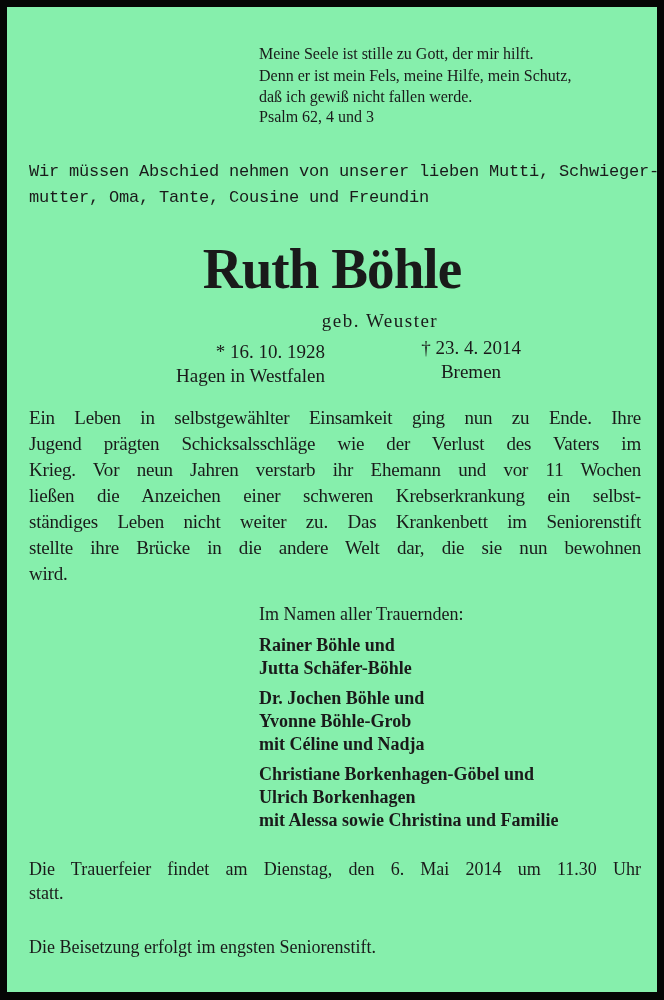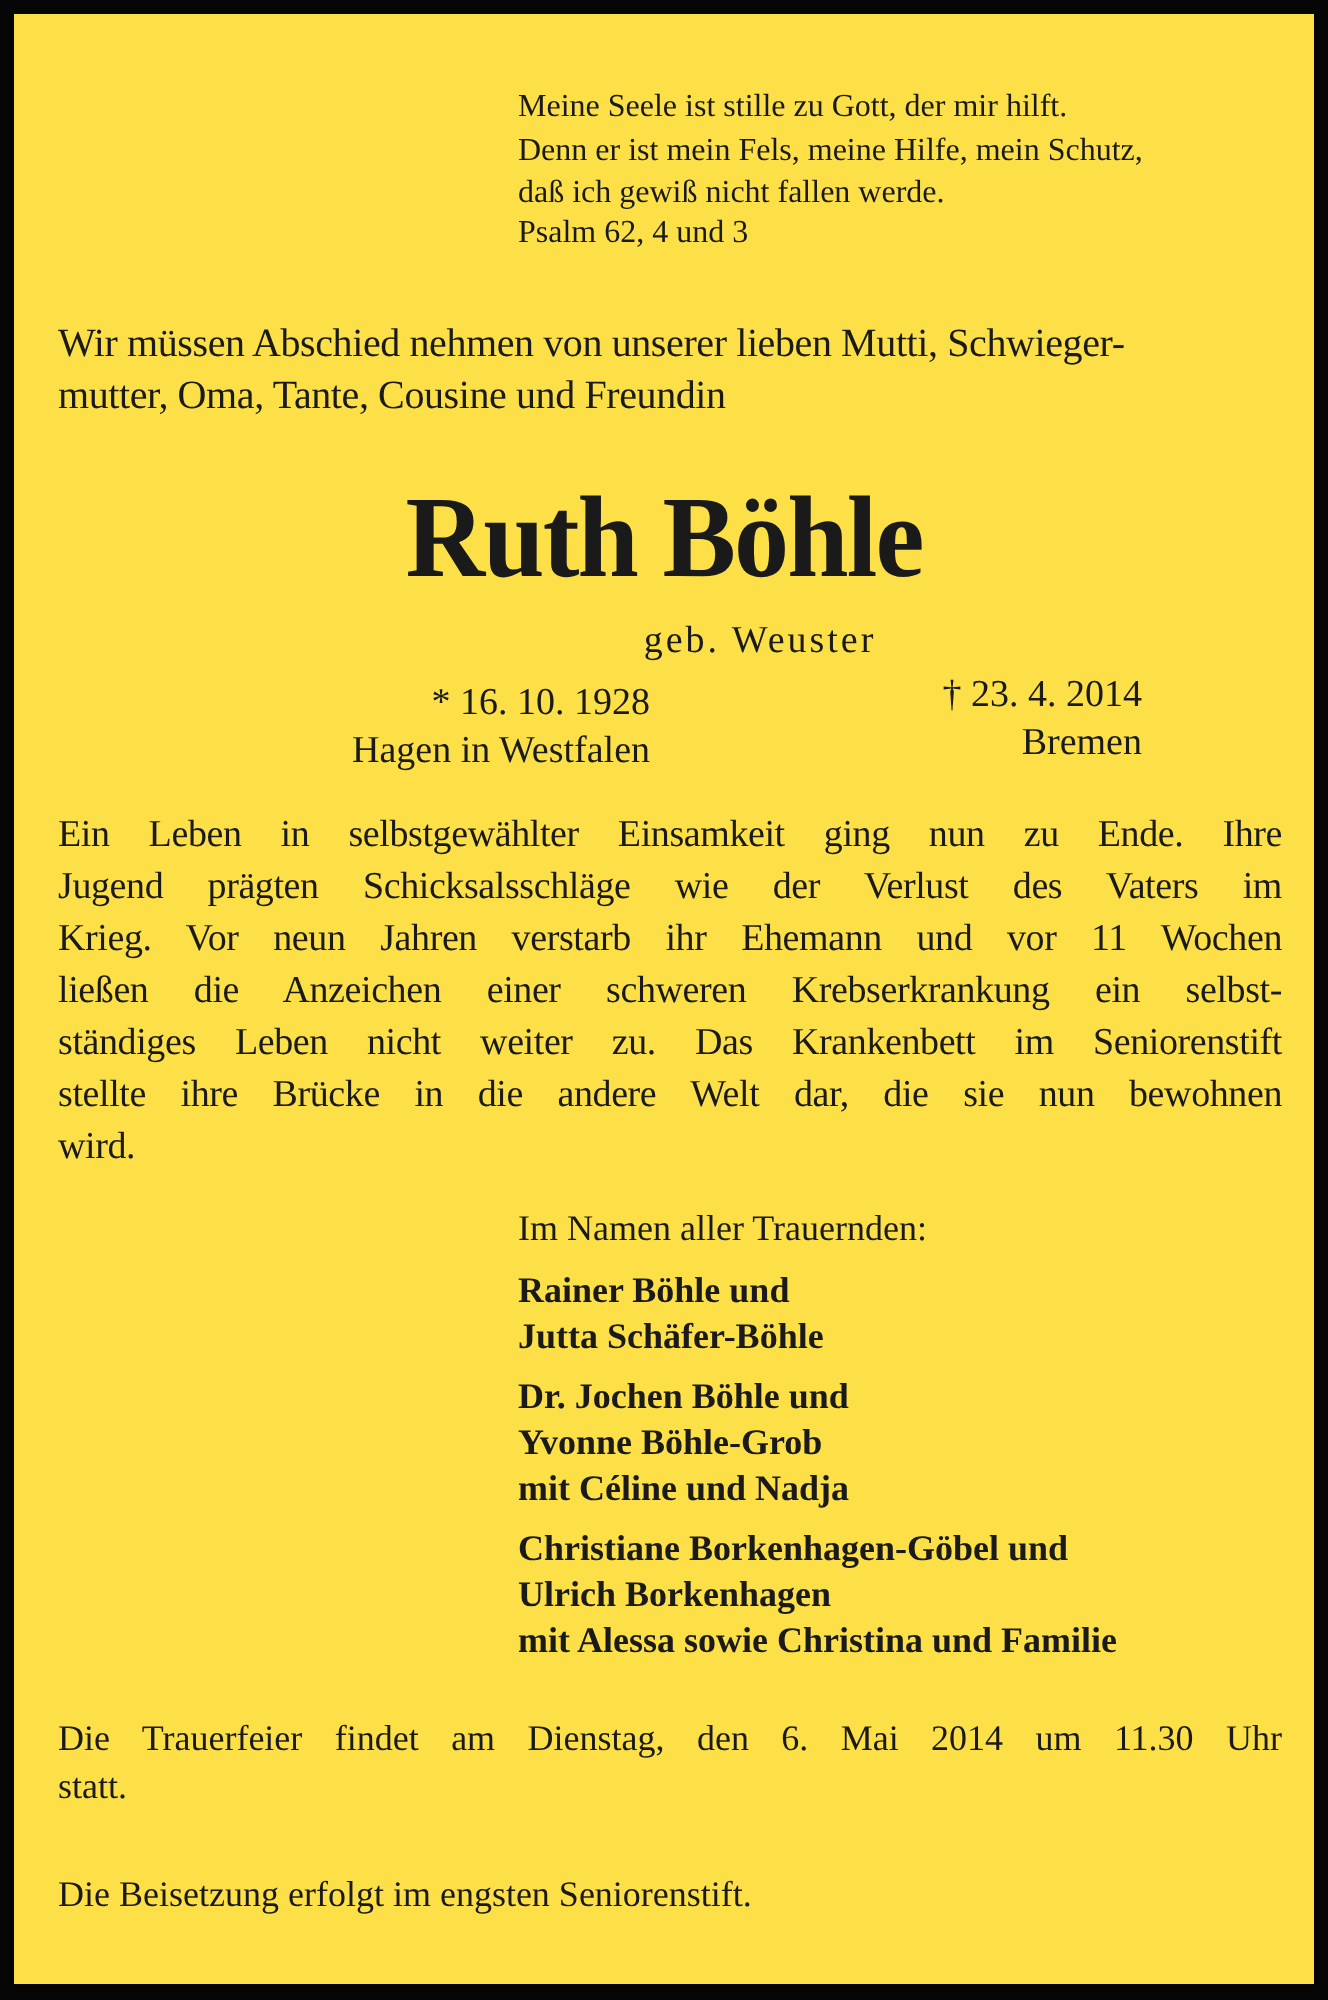--- a/index.html
+++ b/index.html
@@ -1,29 +1,29 @@
 <!DOCTYPE html>
 <html><head>
 <meta charset="utf-8">
 <style>
   html, body { margin: 0; padding: 0; }
   body { width: 664px; height: 1000px; background: #050505; position: relative; overflow: hidden; }
   .card {
     position: absolute; left: 7px; top: 7px; width: 650px; height: 985px;
-    background: #fde047; color: #1a1a1a;
+    background: #86efac; color: #1a1a1a;
     font-family: "Liberation Serif", "DejaVu Serif", serif;
   }
   .abs { position: absolute; white-space: nowrap; }
   .psalm { left: 252px; top: 36px; font-size: 16px; line-height: 21.5px; }
   .psalm-ref { left: 252px; top: 101px; font-size: 16px; }
-  .intro { left: 22px; top: 152px; font-size: 20px; line-height: 26px; letter-spacing: -0.2px; }
+  .intro { left: 22px; top: 152px; font-size: 17px; line-height: 26px; letter-spacing: -0.2px; font-family: Liberation Mono, monospace; }
   .name { left: 0; width: 650px; text-align: center; top: 228px; font-size: 58px; font-weight: bold; letter-spacing: -1px; transform: scaleX(0.95); }
   .maiden { left: 0; width: 650px; text-align: center; top: 303px; font-size: 19px; letter-spacing: 1.5px; margin-left: 48px; }
   .birth { left: 118px; width: 200px; text-align: right; top: 333px; font-size: 19px; line-height: 24px; }
-  .death { left: 364px; width: 200px; text-align: right; top: 329px; font-size: 19px; line-height: 24px; }
+  .death { left: 364px; width: 200px; text-align: center; top: 329px; font-size: 19px; line-height: 24px; }
   .bio { left: 22px; top: 398px; width: 612px; font-size: 19px; line-height: 26px; text-align: justify; white-space: normal; letter-spacing: -0.2px; }
   .bio .line { display: block; text-align: justify; text-align-last: justify; }
   .bio .line.last { text-align-last: left; }
   .mourn-head { left: 252px; top: 597px; font-size: 18px; }
   .group { left: 252px; font-size: 18px; font-weight: bold; line-height: 23px; }
   .g1 { top: 627px; }
   .g2 { top: 680px; }
   .g3 { top: 756px; }
   .ceremony { left: 22px; top: 850px; width: 612px; font-size: 18px; line-height: 24px; white-space: normal; }
   .ceremony .line { display: block; text-align: justify; text-align-last: justify; }

